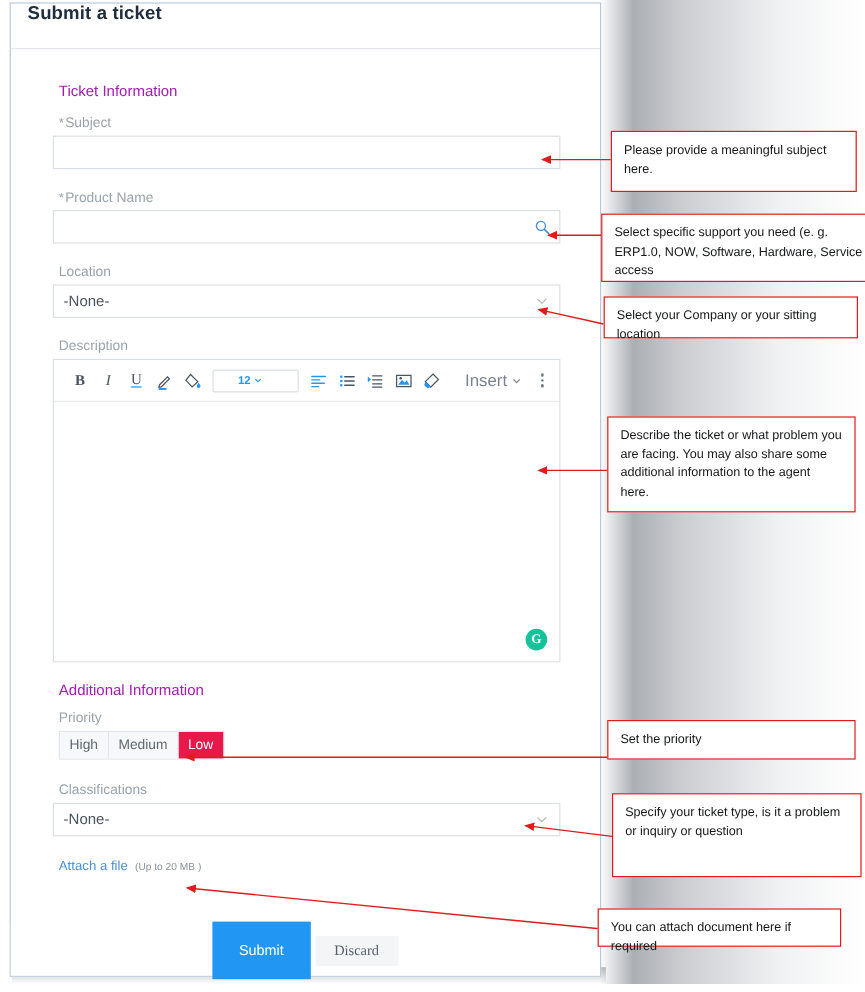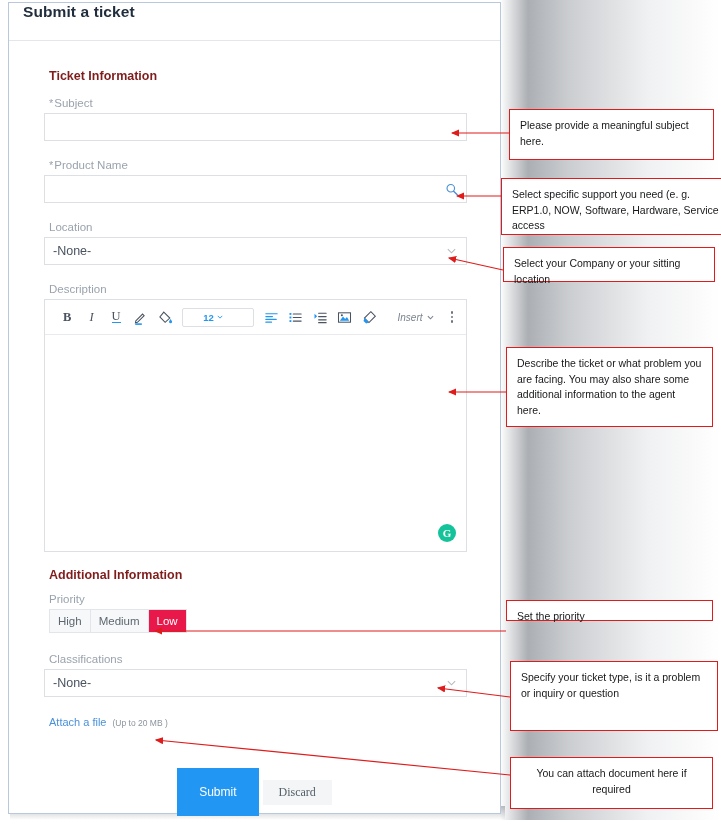--- a/index.html
+++ b/index.html
@@ -75,22 +75,22 @@
     letter-spacing: 0.1px;
   }
 
   .panel-body {
     padding: 28px 33px 0 35px;
     box-sizing: border-box;
   }
 
   .section-title {
     font-size: 12.5px;
-    font-weight: bold;
-    color: #7f1d1d;
+    font-weight: normal;
+    color: #a21caf;
     margin: 0 0 14px 5px;
   }
   .section-title.second {
     margin-top: 0;
     margin-bottom: 11px;
   }
 
   .field { margin-bottom: 18px; }
   .field-label {
     font-size: 11.5px;
@@ -166,24 +166,23 @@
     padding: 0 20px;
     font-size: 9.5px;
     color: #2196f3;
     margin: 0 5px;
     font-weight: bold;
   }
   .insert-menu {
     display: flex;
     align-items: center;
     gap: 4px;
-    font-size: 10px;
+    font-size: 14px;
     color: #7a838f;
     margin-left: 16px;
-    font-style: italic;
   }
   .kebab {
     display: flex;
     flex-direction: column;
     gap: 2px;
     margin-left: 14px;
     padding: 3px;
   }
   .kebab i {
     display: block;
@@ -507,29 +506,29 @@
   </div>
 
   <div class="callout" style="left:503px; top:247px; width:212px; height:35px;">
     <span>Select your Company or your sitting location</span>
   </div>
 
   <div class="callout" style="left:506px; top:347px; width:207px; height:80px;">
     <span>Describe the ticket or what problem you are facing. You may also share some additional information to the agent here.</span>
   </div>
 
-  <div class="callout" style="left:506px; top:600px; width:207px; height:21px;">
+  <div class="callout" style="left:506px; top:600px; width:207px; height:33px;">
     <span>Set the priority</span>
   </div>
 
   <div class="callout" style="left:510px; top:661px; width:208px; height:70px;">
     <span>Specify your ticket type, is it a problem or inquiry or question</span>
   </div>
 
-  <div class="callout" style="left:510px; top:757px; width:203px; height:52px;text-align:center;">
+  <div class="callout" style="left:498px; top:757px; width:203px; height:32px;">
     <span>You can attach document here if required</span>
   </div>
 
   <svg id="annot-svg">
     <defs>
       <marker id="arrowhead" markerWidth="7" markerHeight="6" refX="6" refY="3" orient="auto">
         <polygon points="0,0 7,3 0,6" fill="#e01b1b"></polygon>
       </marker>
     </defs>
     <g stroke="#e01b1b" stroke-width="1.2" fill="none">

